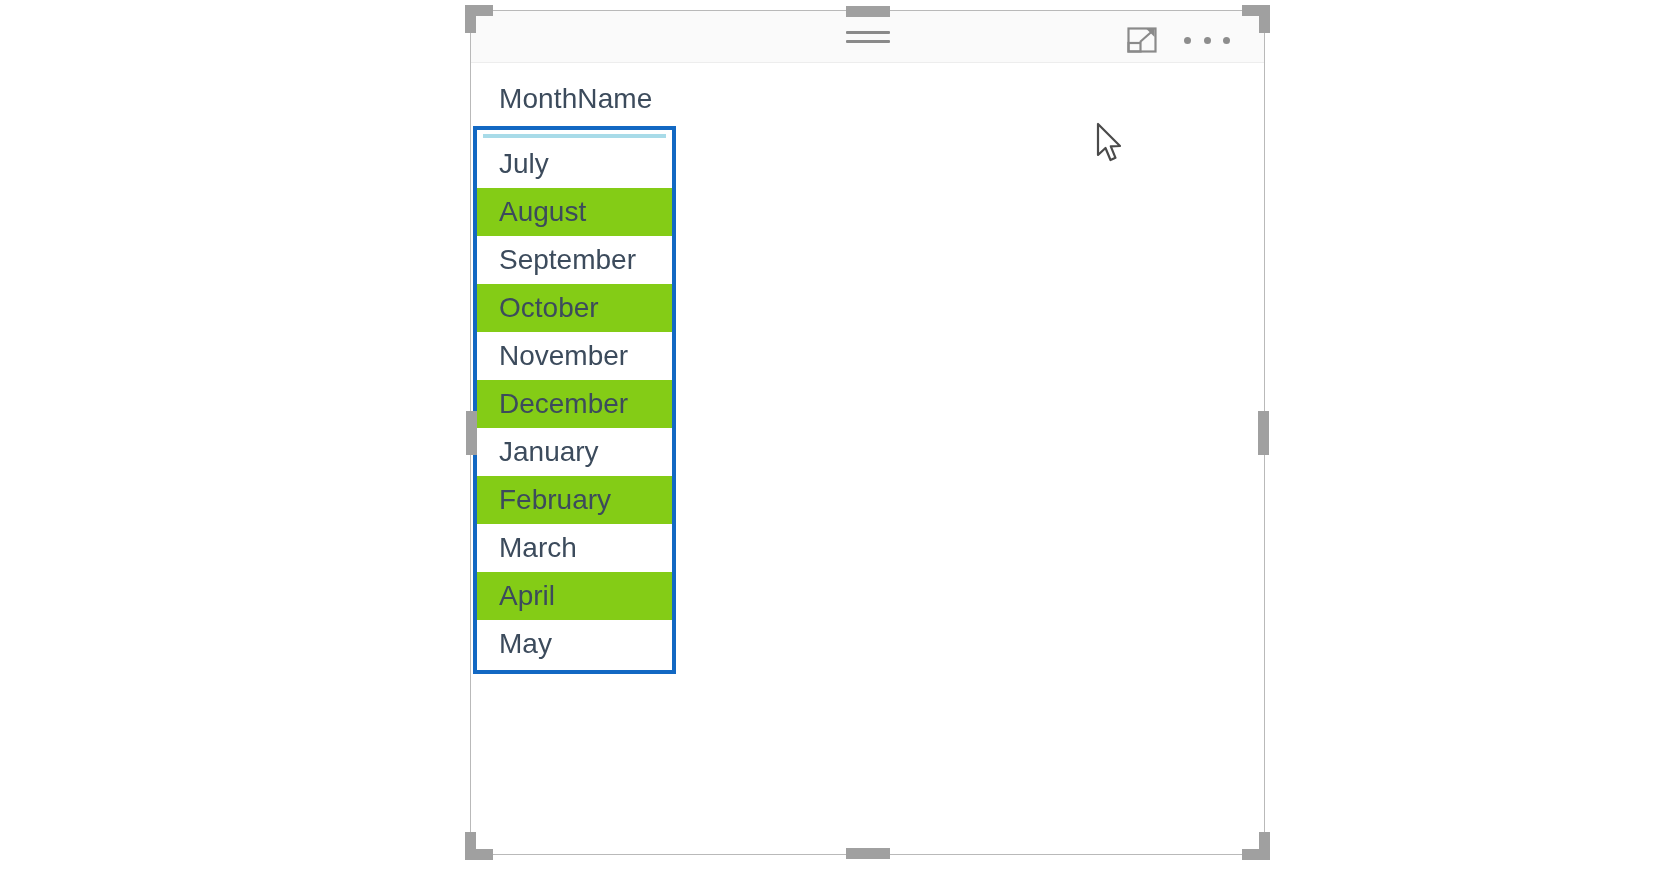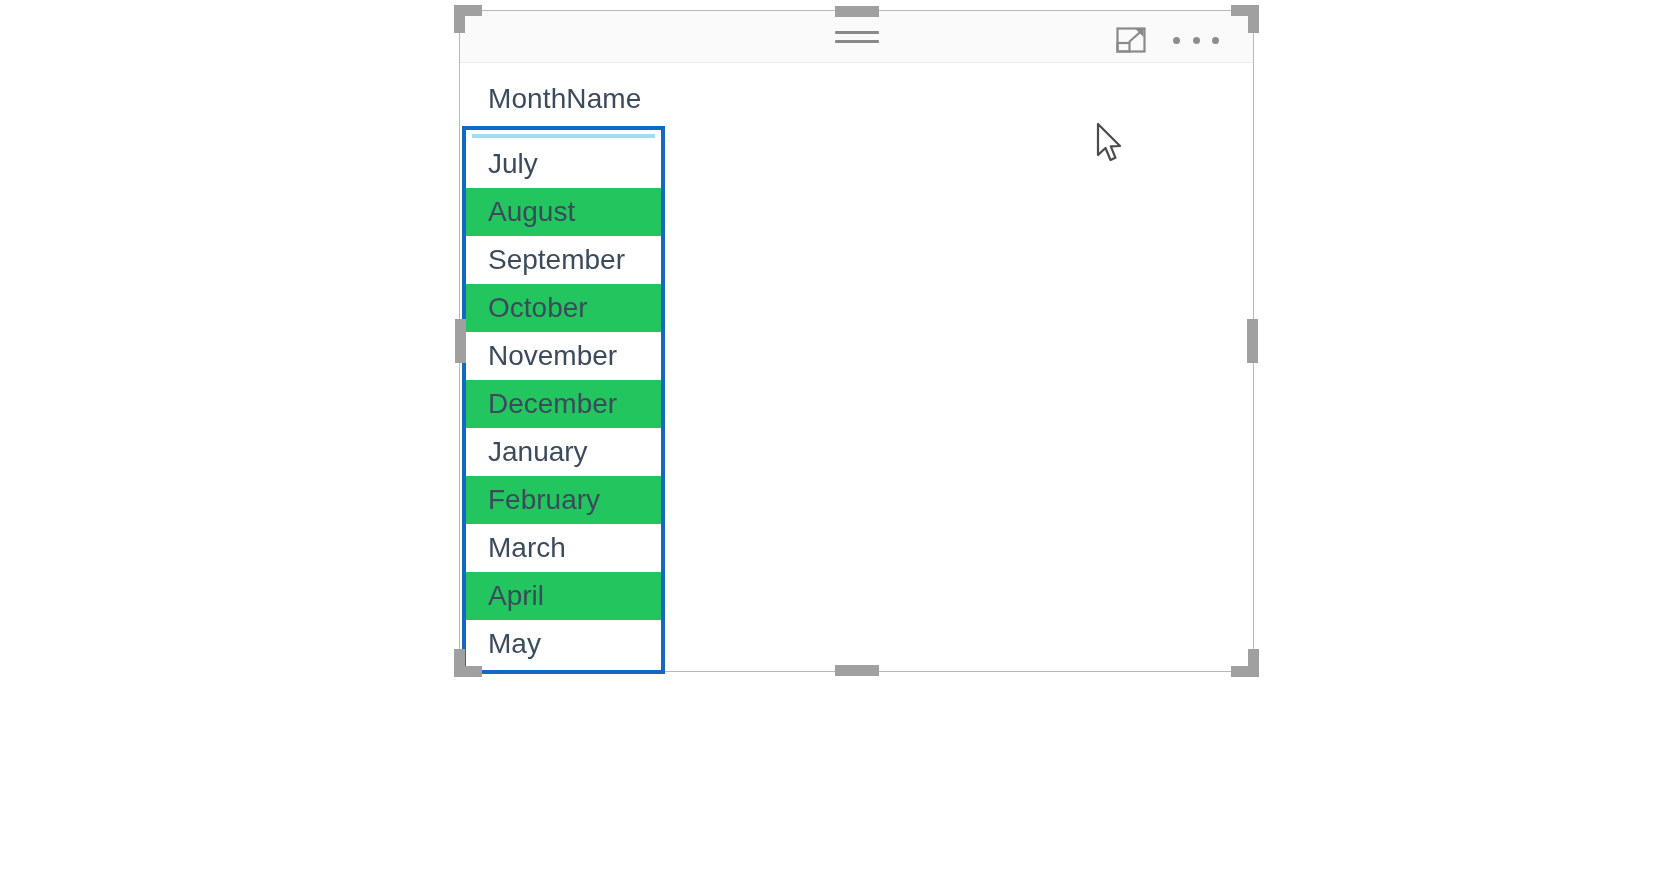--- a/index.html
+++ b/index.html
@@ -15,24 +15,24 @@
   #canvas {
     position: relative;
     width: 1680px;
     height: 874px;
     background: #ffffff;
   }
 
   
   #visual-frame {
     position: absolute;
-    left: 459px;
+    left: 470px;
     top: 10px;
     width: 795px;
-    height: 662px;
+    height: 845px;
     box-sizing: border-box;
     border: 1.5px solid #b9b9b9;
     background: #ffffff;
   }
 
   #visual-header {
     position: absolute;
     left: 0;
     top: 0;
     width: 100%;
@@ -124,21 +124,21 @@
     line-height: 48px;
     padding-left: 22px;
     font-size: 28px;
     color: #3c4b5c;
     white-space: nowrap;
     overflow: hidden;
     background: #ffffff;
     cursor: pointer;
   }
   .slicer-row.alt {
-    background: #22c55e;
+    background: #84cc16;
   }
 
   
   .handle {
     position: absolute;
     background: #a0a0a0;
   }
   
   .handle.h-top,
   .handle.h-bottom {

